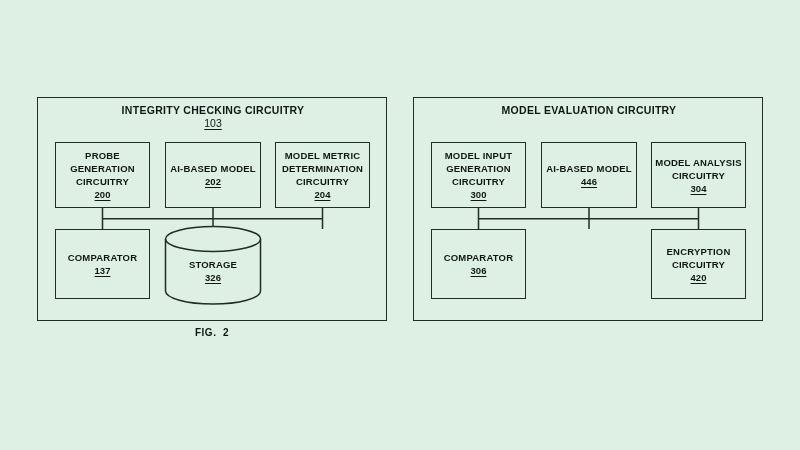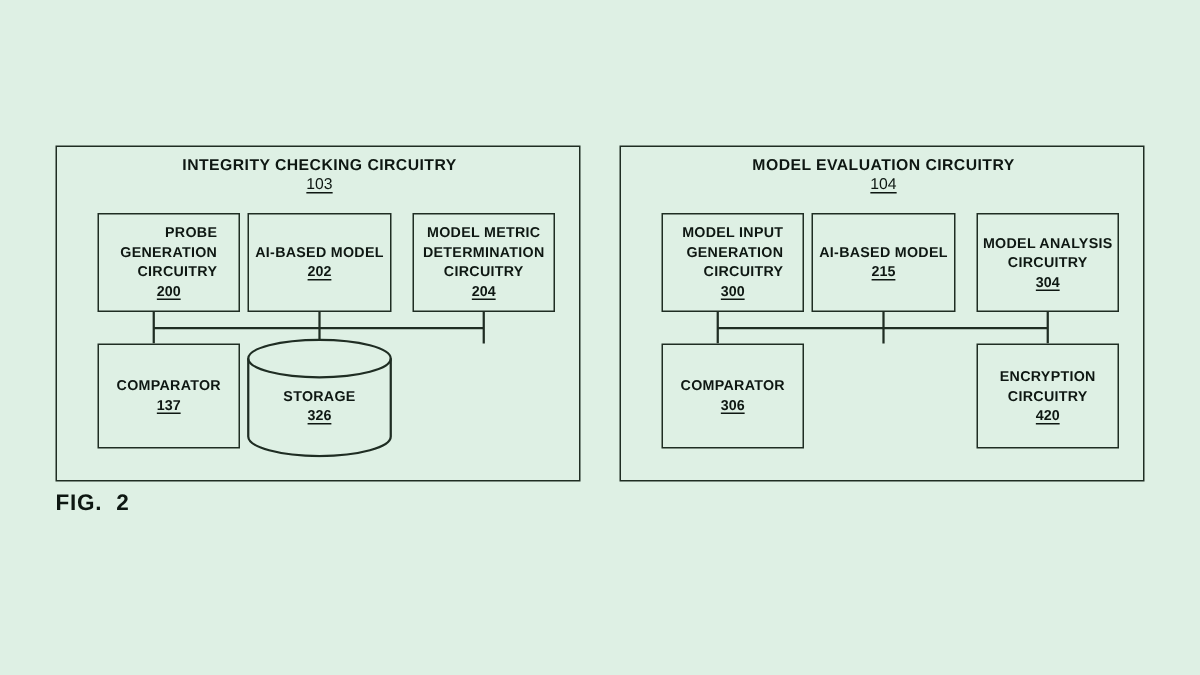--- a/index.html
+++ b/index.html
@@ -53,38 +53,39 @@
     font-size: 9.5px; font-weight: bold; letter-spacing: 0.2px;
     white-space: pre-line;
   }
   .node-ref {
     font-size: 9.5px; font-weight: bold;
     text-decoration: underline; text-underline-offset: 2px; text-decoration-thickness: 1px;
   }
 
   .row-top    { top: 44px;  height: 66px; }
   .row-bottom { top: 131px; height: 70px; }
-  .col1 { left: 27px;  width: 95px; text-align: right; }
+  .col1 { left: 17px;  width: 95px; }
   .col2 { left: 127px; width: 96px; }
   .col3 { left: 237px; width: 95px; }
 
   .cylinder {
     position: absolute; left: 126px; top: 127px;
     width: 98px; height: 80px;
     display: flex; flex-direction: column;
     align-items: center; justify-content: center;
     text-align: center; line-height: 13px;
     padding-top: 12px; box-sizing: border-box;
   }
   .cylinder svg { position: absolute; left: 0; top: 0; }
   .cylinder .node-text, .cylinder .node-ref { position: relative; }
 
   .fig-label {
     position: absolute; left: 0; top: 230px; width: 350px;
-    font-size: 15px; font-weight: bold; letter-spacing: 0.5px;
+    text-align: center;
+    font-size: 10px; font-weight: bold; letter-spacing: 0.5px;
     white-space: pre;
   }
 </style>
 </head>
 <body>
 
 <div class="canvas">
 
   <div class="fig-group fig2">
     <div class="outer-box">
@@ -132,39 +133,38 @@
       </div>
 
     </div>
     <div class="fig-label">FIG.  2</div>
   </div>
 
   <div class="fig-group fig3">
     <div class="outer-box">
       <div class="fig-title-wrap">
         <div class="fig-title">MODEL EVALUATION CIRCUITRY</div>
-        <div class="fig-title-ref">104</div>
       </div>
 
       <svg class="connectors" width="350" height="224">
         <line x1="64.5" y1="110" x2="64.5" y2="131"></line>
         <line x1="175" y1="110" x2="175" y2="131"></line>
         <line x1="284.5" y1="110" x2="284.5" y2="131"></line>
         <line x1="64.5" y1="120.75" x2="284.5" y2="120.75"></line>
       </svg>
 
       <div class="node row-top col1">
         <div class="node-text">MODEL INPUT
 GENERATION
 CIRCUITRY</div>
         <div class="node-ref">300</div>
       </div>
       <div class="node row-top col2">
         <div class="node-text">AI-BASED MODEL</div>
-        <div class="node-ref">215</div>
+        <div class="node-ref">446</div>
       </div>
       <div class="node row-top col3">
         <div class="node-text">MODEL ANALYSIS
 CIRCUITRY</div>
         <div class="node-ref">304</div>
       </div>
 
       <div class="node row-bottom col1">
         <div class="node-text">COMPARATOR</div>
         <div class="node-ref">306</div>

